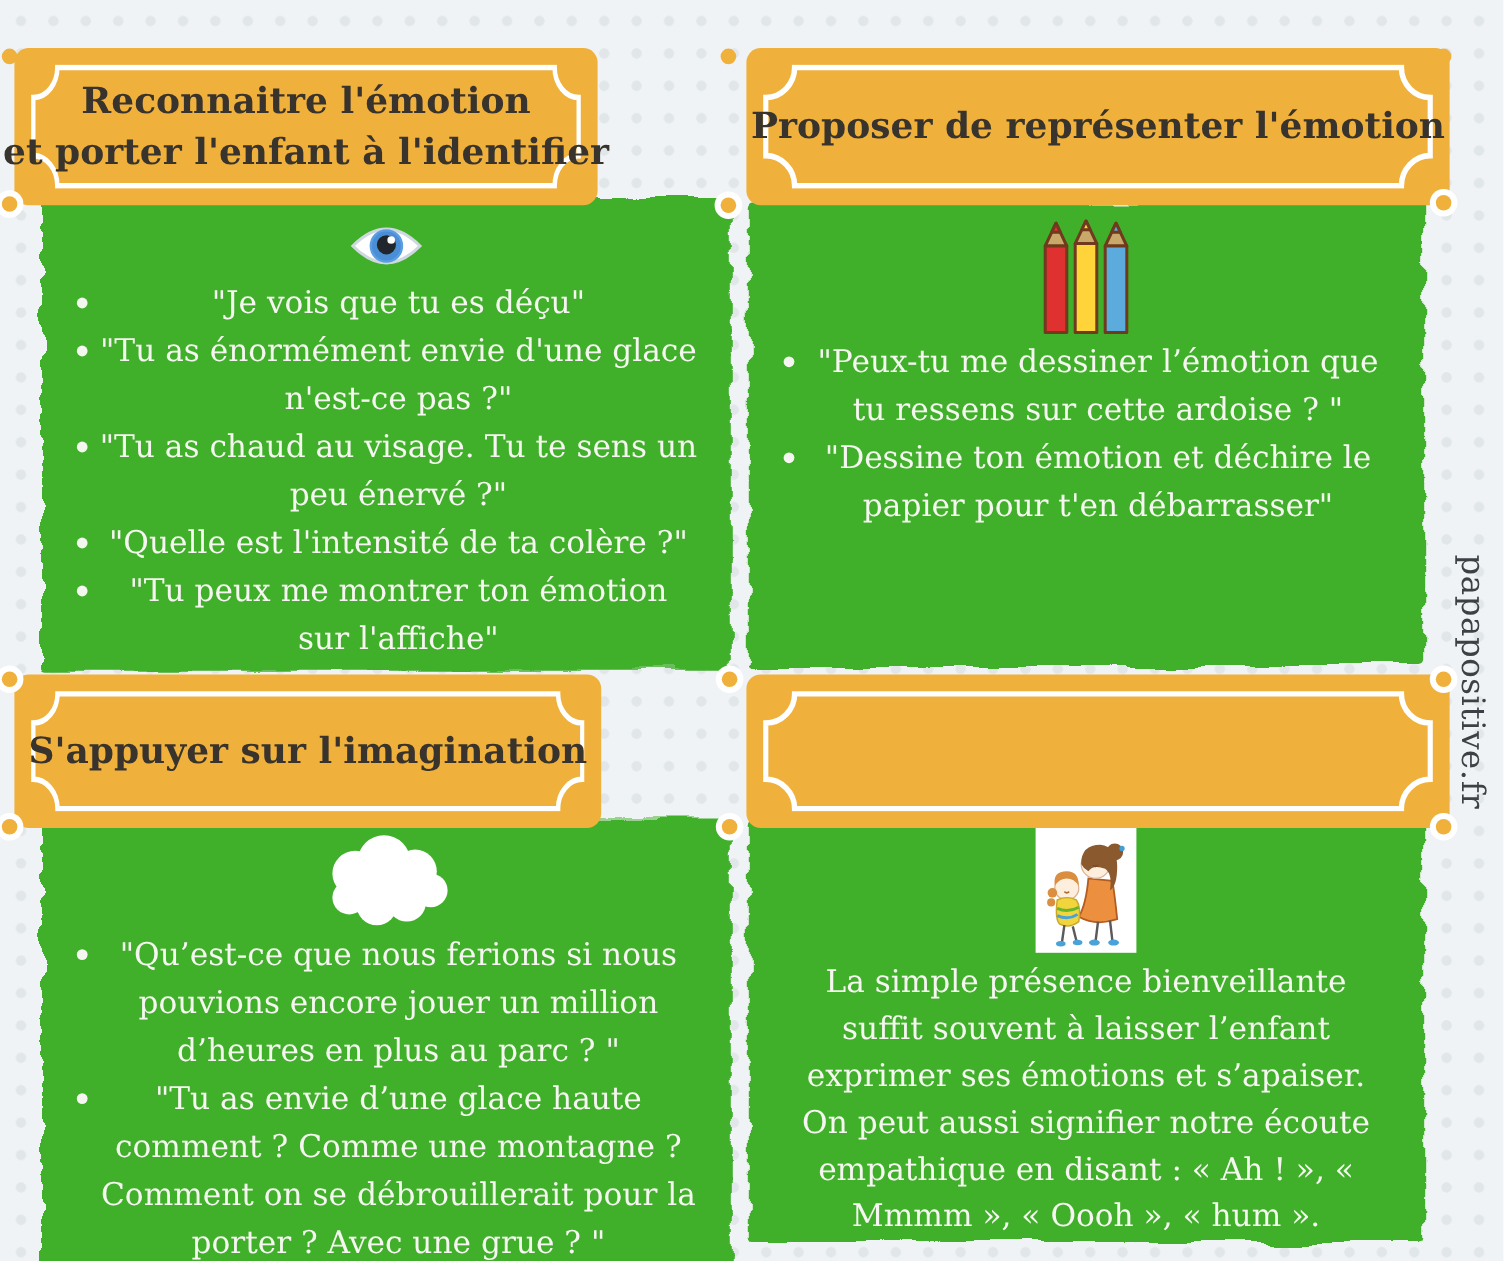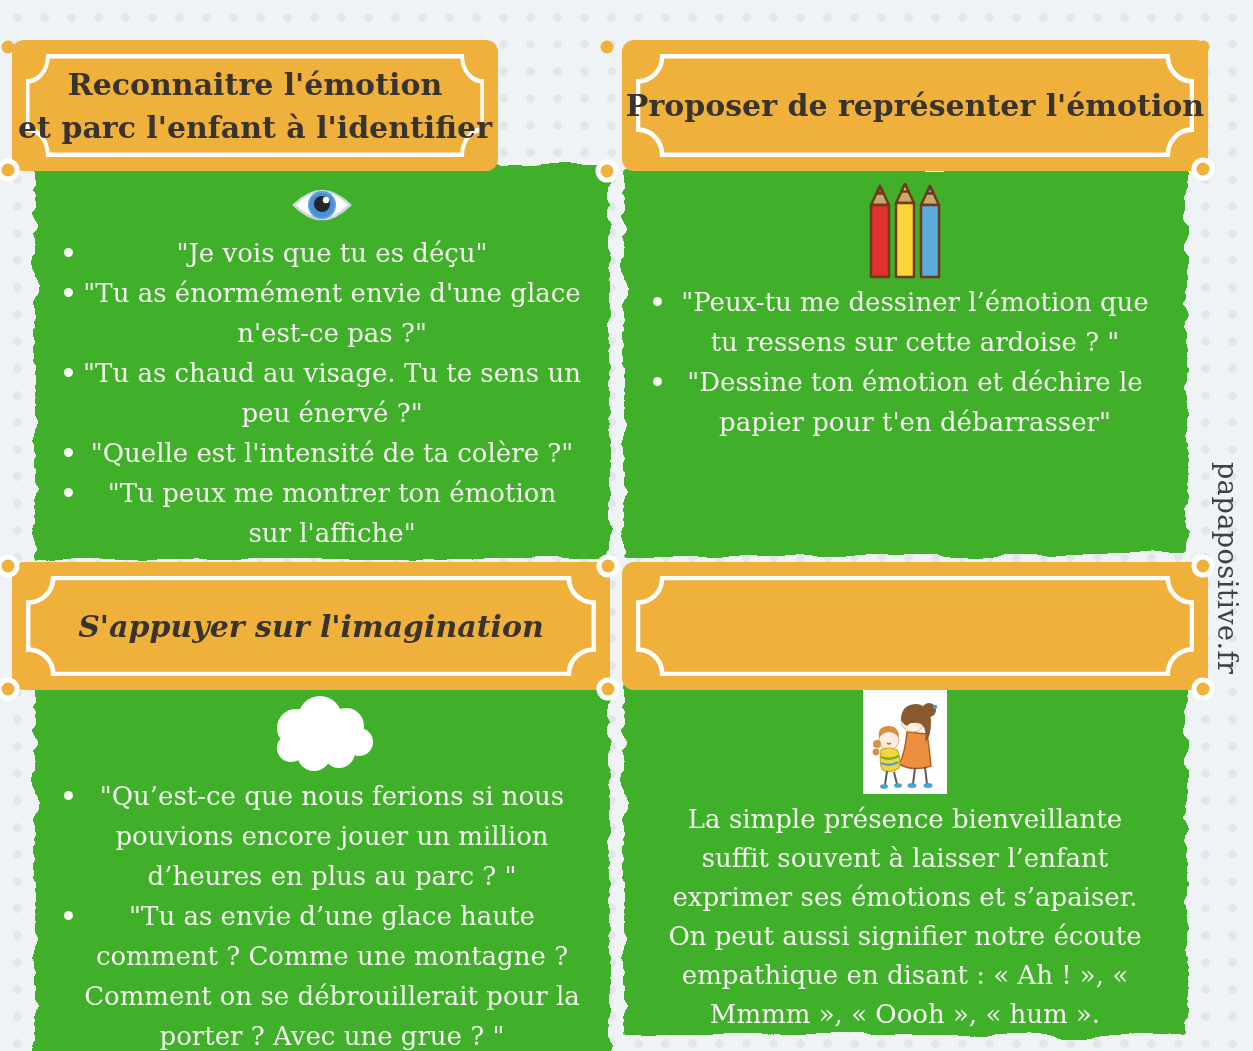--- a/index.html
+++ b/index.html
@@ -41,21 +41,21 @@
     color: #38332c;
     font-weight: bold;
     font-size: 30px;
     line-height: 43px;
     white-space: nowrap;
     text-align: center;
   }
 
   #banner-recognize   { left: 12px;  top: 40px;  width: 486px; height: 131px; }
   #banner-represent   { left: 622px; top: 40px;  width: 586px; height: 131px; }
-  #banner-imagination { left: 12px;  top: 562px; width: 598px; height: 128px; font-style: italic; }
+  #banner-imagination { left: 12px;  top: 562px; width: 489px; height: 128px; }
   #banner-presence    { left: 622px; top: 562px; width: 586px; height: 128px; }
 
   
   .greenbox { position: absolute; z-index: 2; }
   .greenbox .paint {
     position: absolute;
     left: 0; right: 0; top: -6px; bottom: 0;
     background: #41af2c;
     border-radius: 4px;
     filter: url(#rough-edge);
@@ -140,21 +140,21 @@
   </defs>
 </svg>
 
 <div class="canvas">
 
   <div class="banner" id="banner-recognize">
     <svg class="frame" viewBox="0 0 546 98" preserveAspectRatio="none">
       <path d="M 26,2 L 520,2 A 24,24 0 0 0 544,26 L 544,72 A 24,24 0 0 0 520,96 L 26,96 A 24,24 0 0 0 2,72 L 2,26 A 24,24 0 0 0 26,2 Z" fill="none" stroke="#ffffff" stroke-width="4.5"></path>
     </svg>
     <div class="banner-title">Reconnaitre l'émotion</div>
-    <div class="banner-title">et parc l'enfant à l'identifier</div>
+    <div class="banner-title">et porter l'enfant à l'identifier</div>
   </div>
 
   <div class="banner" id="banner-represent">
     <svg class="frame" viewBox="0 0 554 98" preserveAspectRatio="none">
       <path d="M 26,2 L 528,2 A 24,24 0 0 0 552,26 L 552,72 A 24,24 0 0 0 528,96 L 26,96 A 24,24 0 0 0 2,72 L 2,26 A 24,24 0 0 0 26,2 Z" fill="none" stroke="#ffffff" stroke-width="4.5"></path>
     </svg>
     <div class="banner-title">Proposer de représenter l'émotion</div>
   </div>
 
   <div class="banner" id="banner-imagination">

